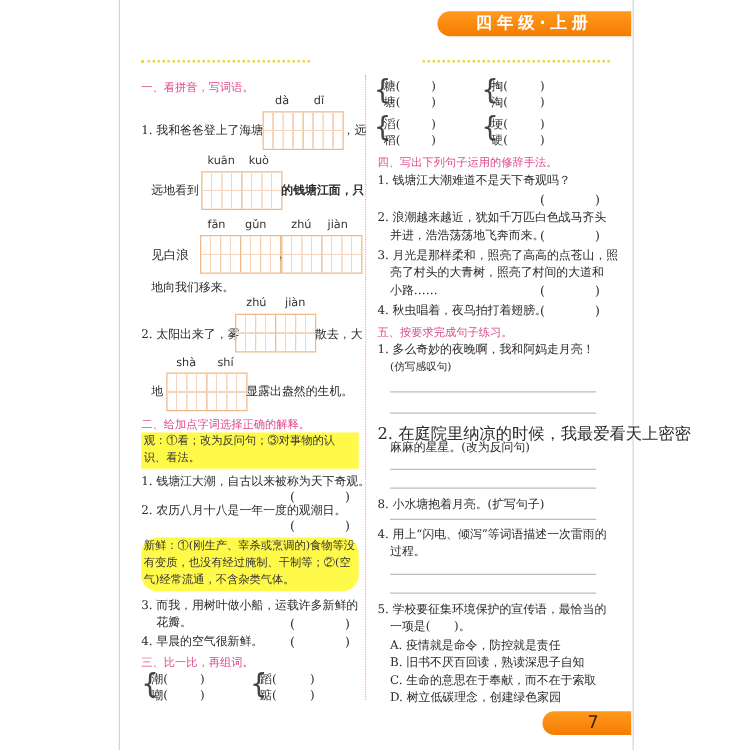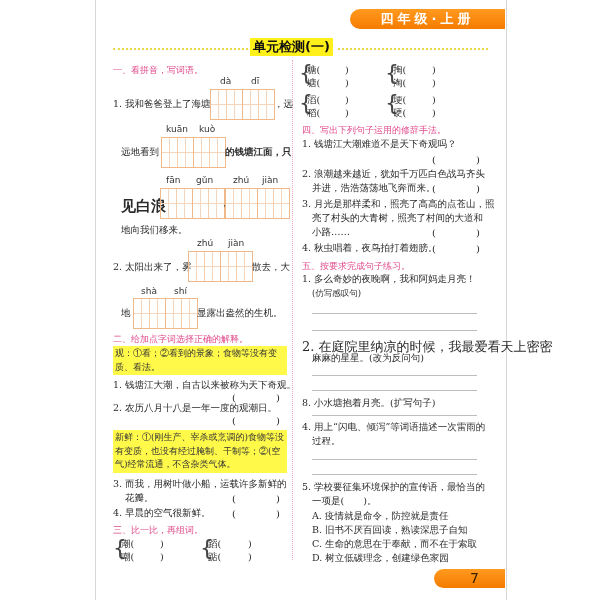--- a/index.html
+++ b/index.html
@@ -38,21 +38,20 @@
 </style>
 </head>
 <body>
 
 <div class="page"></div>
 
 <div class="grade-tab">四年级·上册</div>
 
 <div class="title-row">
   <div class="dots" style="left:0;width:135px;"></div>
-  <div class="title">单元检测(一)</div>
   <div class="dots" style="left:225px;width:150px;"></div>
 </div>
 
 <div class="divider"></div>
 
 <div>
   <div class="abs sec" style="left:113px;top:62px;">一、看拼音，写词语。</div>
 
   <div class="py" style="left:220px;top:76px;">dà</div>
   <div class="py" style="left:251px;top:76px;">dī</div>
@@ -73,21 +72,21 @@
       <div class="cell mid"></div>
       <div class="cell"></div>
       <div class="cell"></div>
   </div>
   <div class="abs" style="left:225px;top:146px;font-size:9.5px;font-weight:bold;">的钱塘江面，只</div>
 
   <div class="py" style="left:166px;top:175px;">fān</div>
   <div class="py" style="left:196px;top:175px;">gǔn</div>
   <div class="py" style="left:233px;top:175px;">zhú</div>
   <div class="py" style="left:262px;top:175px;">jiàn</div>
-  <div class="abs" style="left:121px;top:197px;font-size:15px;font-weight:bold;">见白浪</div>
+  <div class="abs" style="left:121px;top:197px;font-size:10px;">见白浪</div>
   <div class="grid" style="left:160px;top:188px;">
     <div class="cell"></div>
       <div class="cell mid"></div>
       <div class="cell"></div>
       <div class="cell"></div>
   </div>
   <div class="abs" style="left:220px;top:197px;font-size:9.5px;">，</div>
   <div class="grid" style="left:225px;top:188px;">
     <div class="cell"></div>
       <div class="cell mid"></div>
@@ -112,26 +111,26 @@
   <div class="abs" style="left:121px;top:307px;font-size:9.5px;">地</div>
   <div class="grid" style="left:133px;top:298px;">
     <div class="cell"></div>
       <div class="cell mid"></div>
       <div class="cell"></div>
       <div class="cell"></div>
   </div>
   <div class="abs" style="left:197px;top:307px;font-size:9.5px;">显露出盎然的生机。</div>
 
   <div class="abs sec" style="left:113px;top:331px;">二、给加点字词选择正确的解释。</div>
-  <div class="hl" style="left:113px;top:346px;width:170px;">观：①看；②看到的景象；食物等没有变质、看法。</div>
+  <div class="hl" style="left:113px;top:346px;width:170px;">观：①看；改为反问句；③对事物的认识、看法。</div>
   <div class="abs" style="left:113px;top:379px;font-size:9.5px;">1. 钱塘江大潮，自古以来被称为天下奇观。</div>
   <div class="paren abs" style="left:232px;top:391px;">(　　　　)</div>
   <div class="abs" style="left:113px;top:402px;font-size:9.5px;">2. 农历八月十八是一年一度的观潮日。</div>
   <div class="paren abs" style="left:232px;top:414px;">(　　　　)</div>
-  <div class="hl" style="left:113px;top:430px;width:170px;">新鲜：①(刚生产、宰杀或烹调的)食物等没有变质，也没有经过腌制、干制等；②(空气)经常流通，不含杂类气体。</div>
+  <div class="hl" style="left:113px;top:430px;width:170px;border-radius:13px;">新鲜：①(刚生产、宰杀或烹调的)食物等没有变质，也没有经过腌制、干制等；②(空气)经常流通，不含杂类气体。</div>
   <div class="abs" style="left:113px;top:478px;font-size:9.5px;">3. 而我，用树叶做小船，运载许多新鲜的</div>
   <div class="abs" style="left:125px;top:492px;font-size:9.5px;">花瓣。</div>
   <div class="paren abs" style="left:232px;top:492px;">(　　　　)</div>
   <div class="abs" style="left:113px;top:507px;font-size:9.5px;">4. 早晨的空气很新鲜。</div>
   <div class="paren abs" style="left:232px;top:507px;">(　　　　)</div>
 
   <div class="abs sec" style="left:113px;top:522px;">三、比一比，再组词。</div>
   <div class="brace" style="left:113px;top:537px;">{</div>
   <div class="pair" style="left:121px;top:537px;">
     <div>潮(</div>

